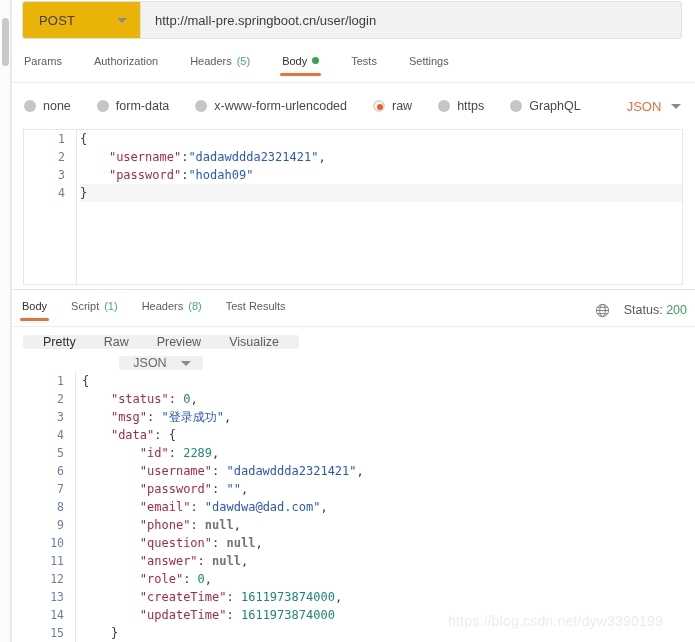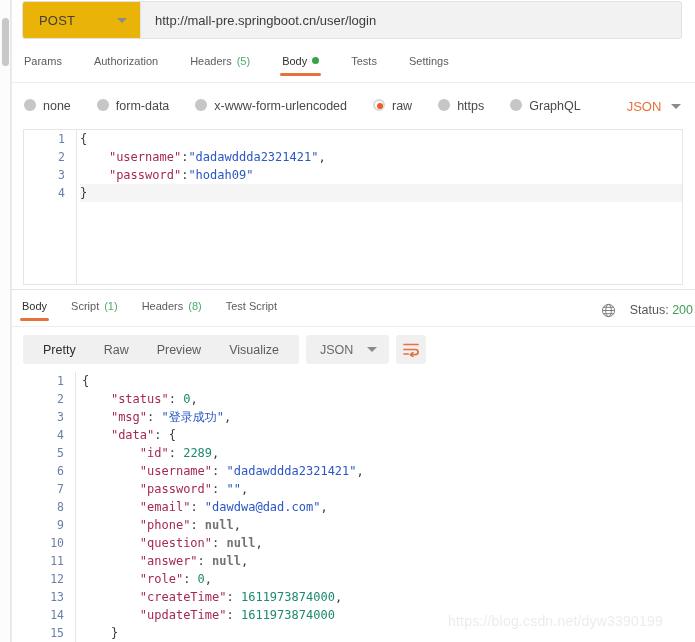--- a/index.html
+++ b/index.html
@@ -90,21 +90,21 @@
     position: absolute; left: 12px; top: 82px; width: 683px; height: 1px;
     background: #ededed;
   }
 
   
   .radios {
     position: absolute; left: 24px; top: 90px; width: 671px; height: 32px;
     display: flex; align-items: center;
   }
   .radio {
-    display: flex; gap: 7px;
+    display: flex; align-items: center; gap: 7px;
     margin-right: 26px; font-size: 12.5px; color: #4a4a4a;
     cursor: pointer; white-space: nowrap;
   }
   .dot {
     width: 12px; height: 12px; border-radius: 50%;
     background: #c6c6c6; flex: none;
   }
   .dot.sel {
     background: #ffffff;
     border: 2px solid #d8d8d8;
@@ -158,35 +158,35 @@
     background: #e4e4e4;
   }
 
   
   .res-tabs {
     position: absolute; left: 12px; top: 294px; width: 683px; height: 32px;
     display: flex; align-items: center; padding-left: 10px;
   }
   .res-right {
     position: absolute; right: 0px; top: 0; height: 32px;
-    display: flex; align-items: center; gap: 14px; padding-right: 2px;
+    display: flex; align-items: center; gap: 14px; padding-right: 8px;
   }
   .status-text { font-size: 12.5px; color: #585858; }
   .status-code { color: #3f9d58; }
   .globe { width: 15px; height: 15px; }
   .res-tabs-rule {
     position: absolute; left: 12px; top: 326px; width: 683px; height: 1px;
     background: #ededed;
   }
 
   
   .pretty-bar {
     position: absolute; left: 23px; top: 335px;
     height: 29px;
-    display: flex; align-items: center; gap: 7px;
+    display: flex; align-items: center; gap: 7px; flex-direction: column;
   }
   .seg {
     height: 29px; background: #f0f0f0; border-radius: 3px;
     display: flex; align-items: center; padding: 0 6px;
   }
   .seg .item {
     font-size: 12.5px; color: #5c5c5c; padding: 0 14px; cursor: pointer;
     white-space: nowrap;
   }
   .seg .item.active { color: #2e2e2e; }
@@ -324,21 +324,21 @@
         </div>
         <div class="tab" style="margin-right: 24px;">
           <span>Script</span>
           <span class="count">(1)</span>
         </div>
         <div class="tab" style="margin-right: 24px;">
           <span>Headers</span>
           <span class="count">(8)</span>
         </div>
         <div class="tab" style="margin-right: 24px;">
-          <span>Test Script</span>
+          <span>Test Results</span>
         </div>
       </div>
     <div class="res-right">
       <svg class="globe" viewBox="0 0 16 16">
         <circle cx="8" cy="8" r="6.5" fill="none" stroke="#777" stroke-width="1"></circle>
         <ellipse cx="8" cy="8" rx="3" ry="6.5" fill="none" stroke="#777" stroke-width="1"></ellipse>
         <line x1="1.5" y1="8" x2="14.5" y2="8" stroke="#777" stroke-width="1"></line>
         <line x1="2.6" y1="4.6" x2="13.4" y2="4.6" stroke="#777" stroke-width="1"></line>
         <line x1="2.6" y1="11.4" x2="13.4" y2="11.4" stroke="#777" stroke-width="1"></line>
       </svg>

